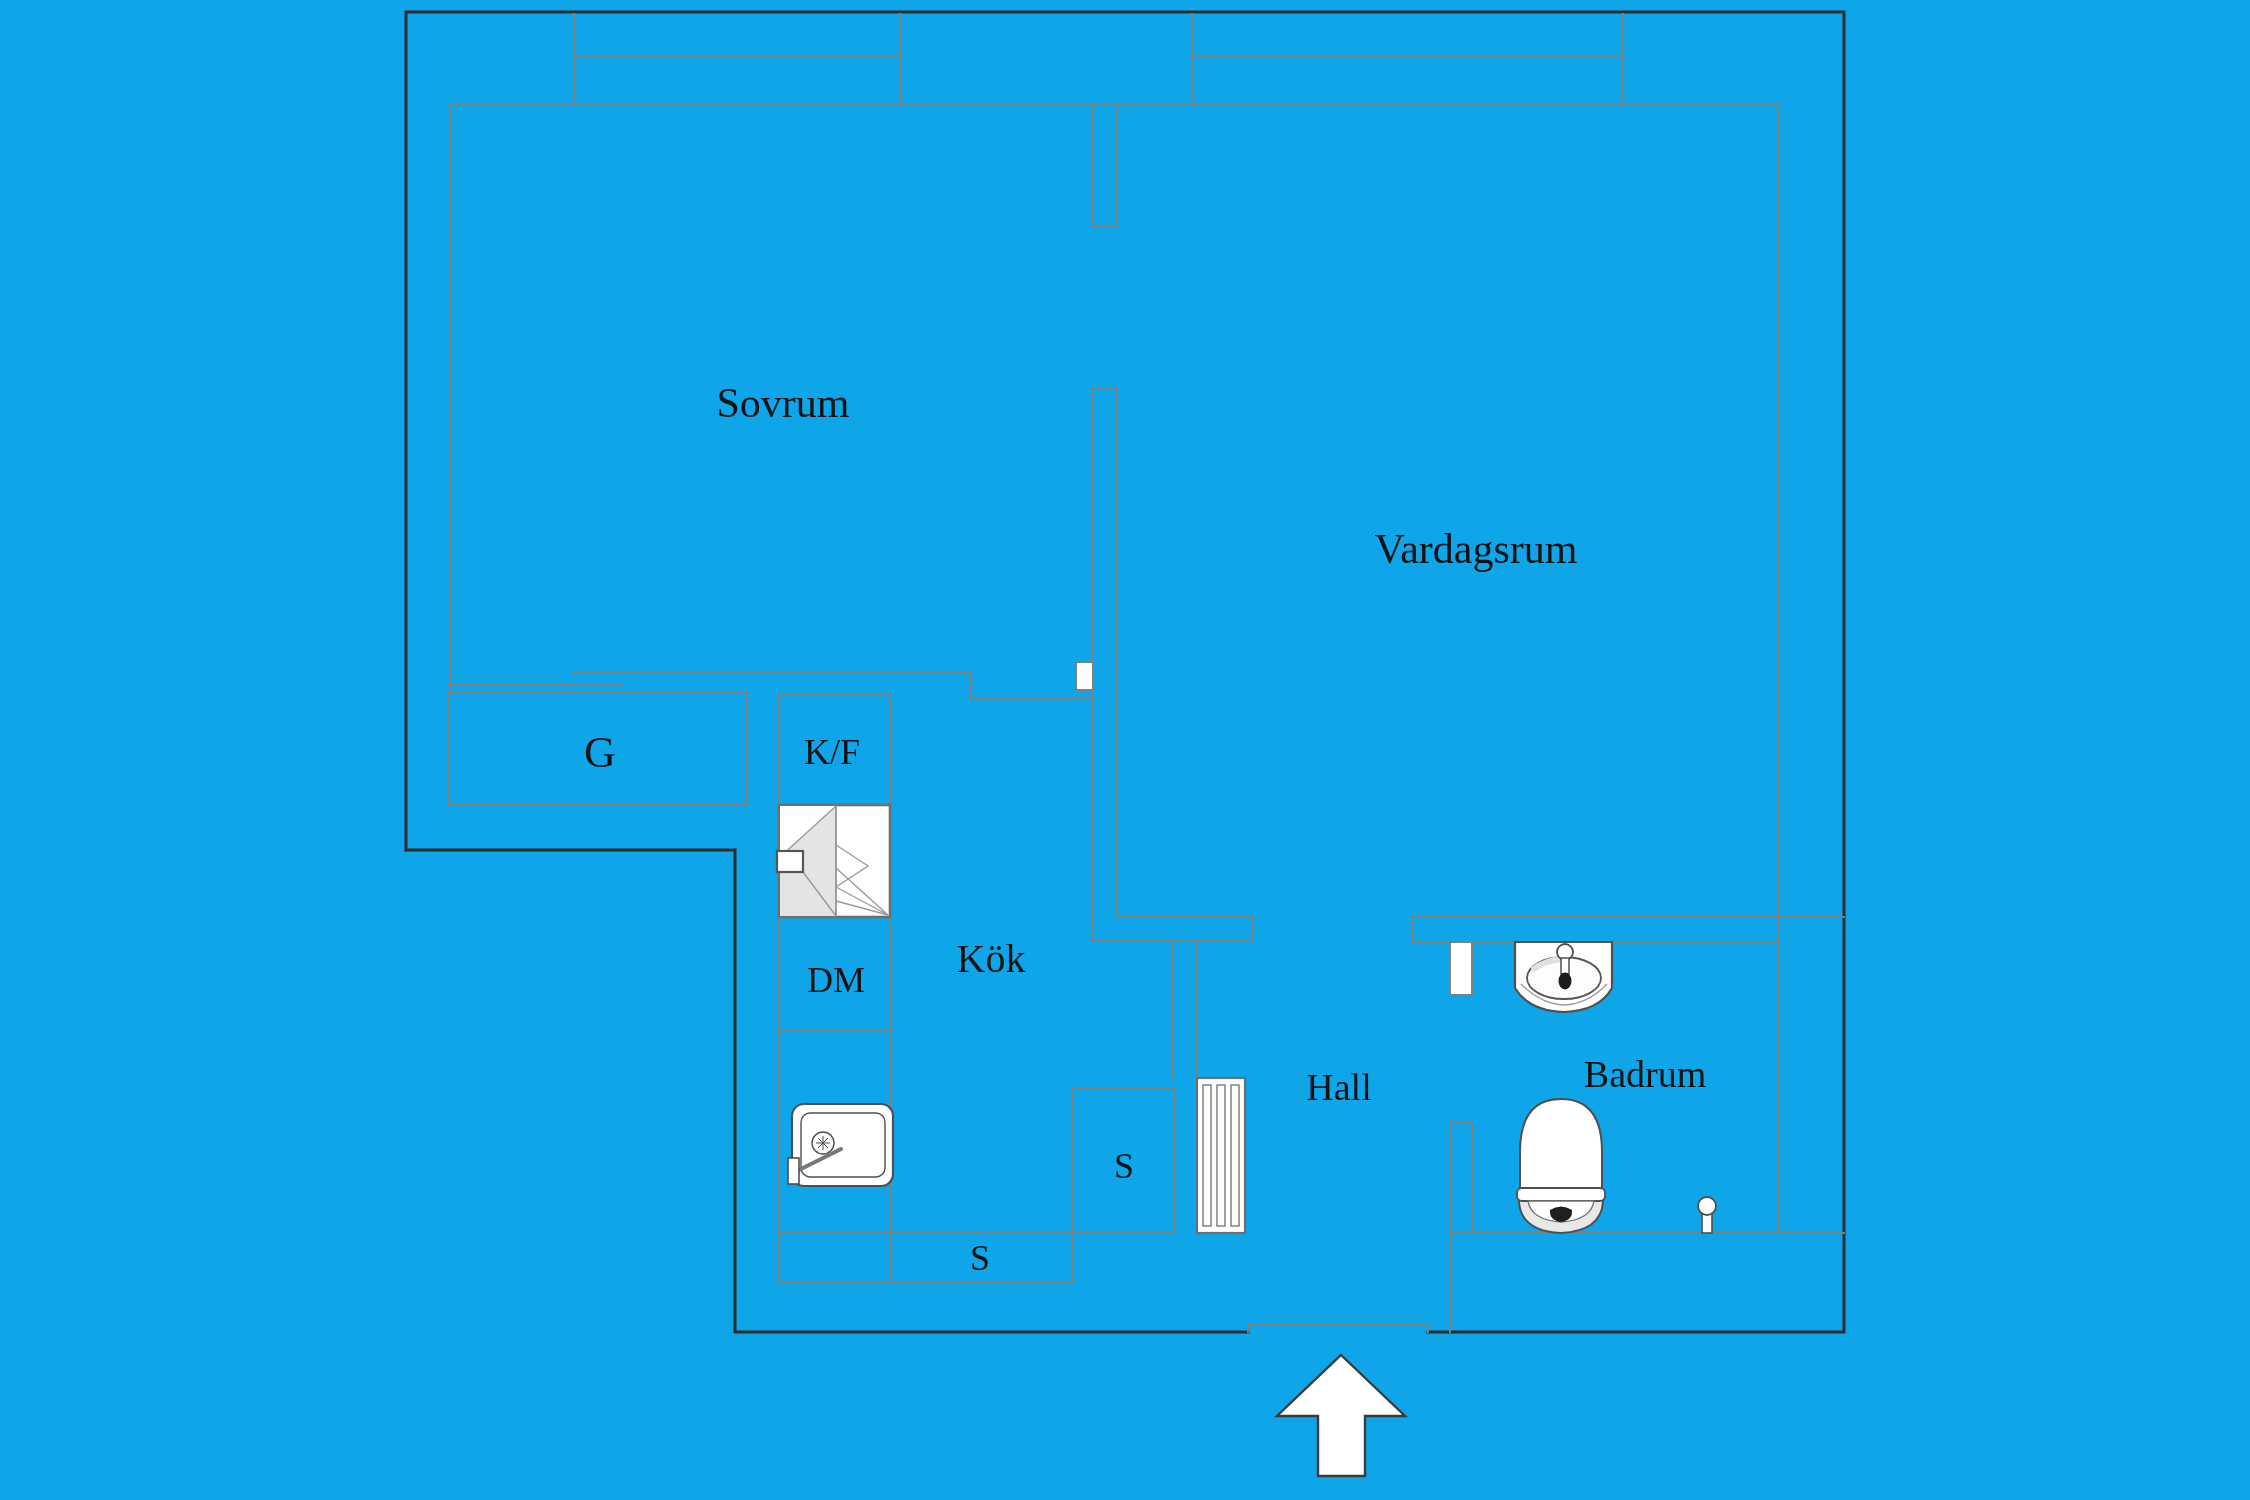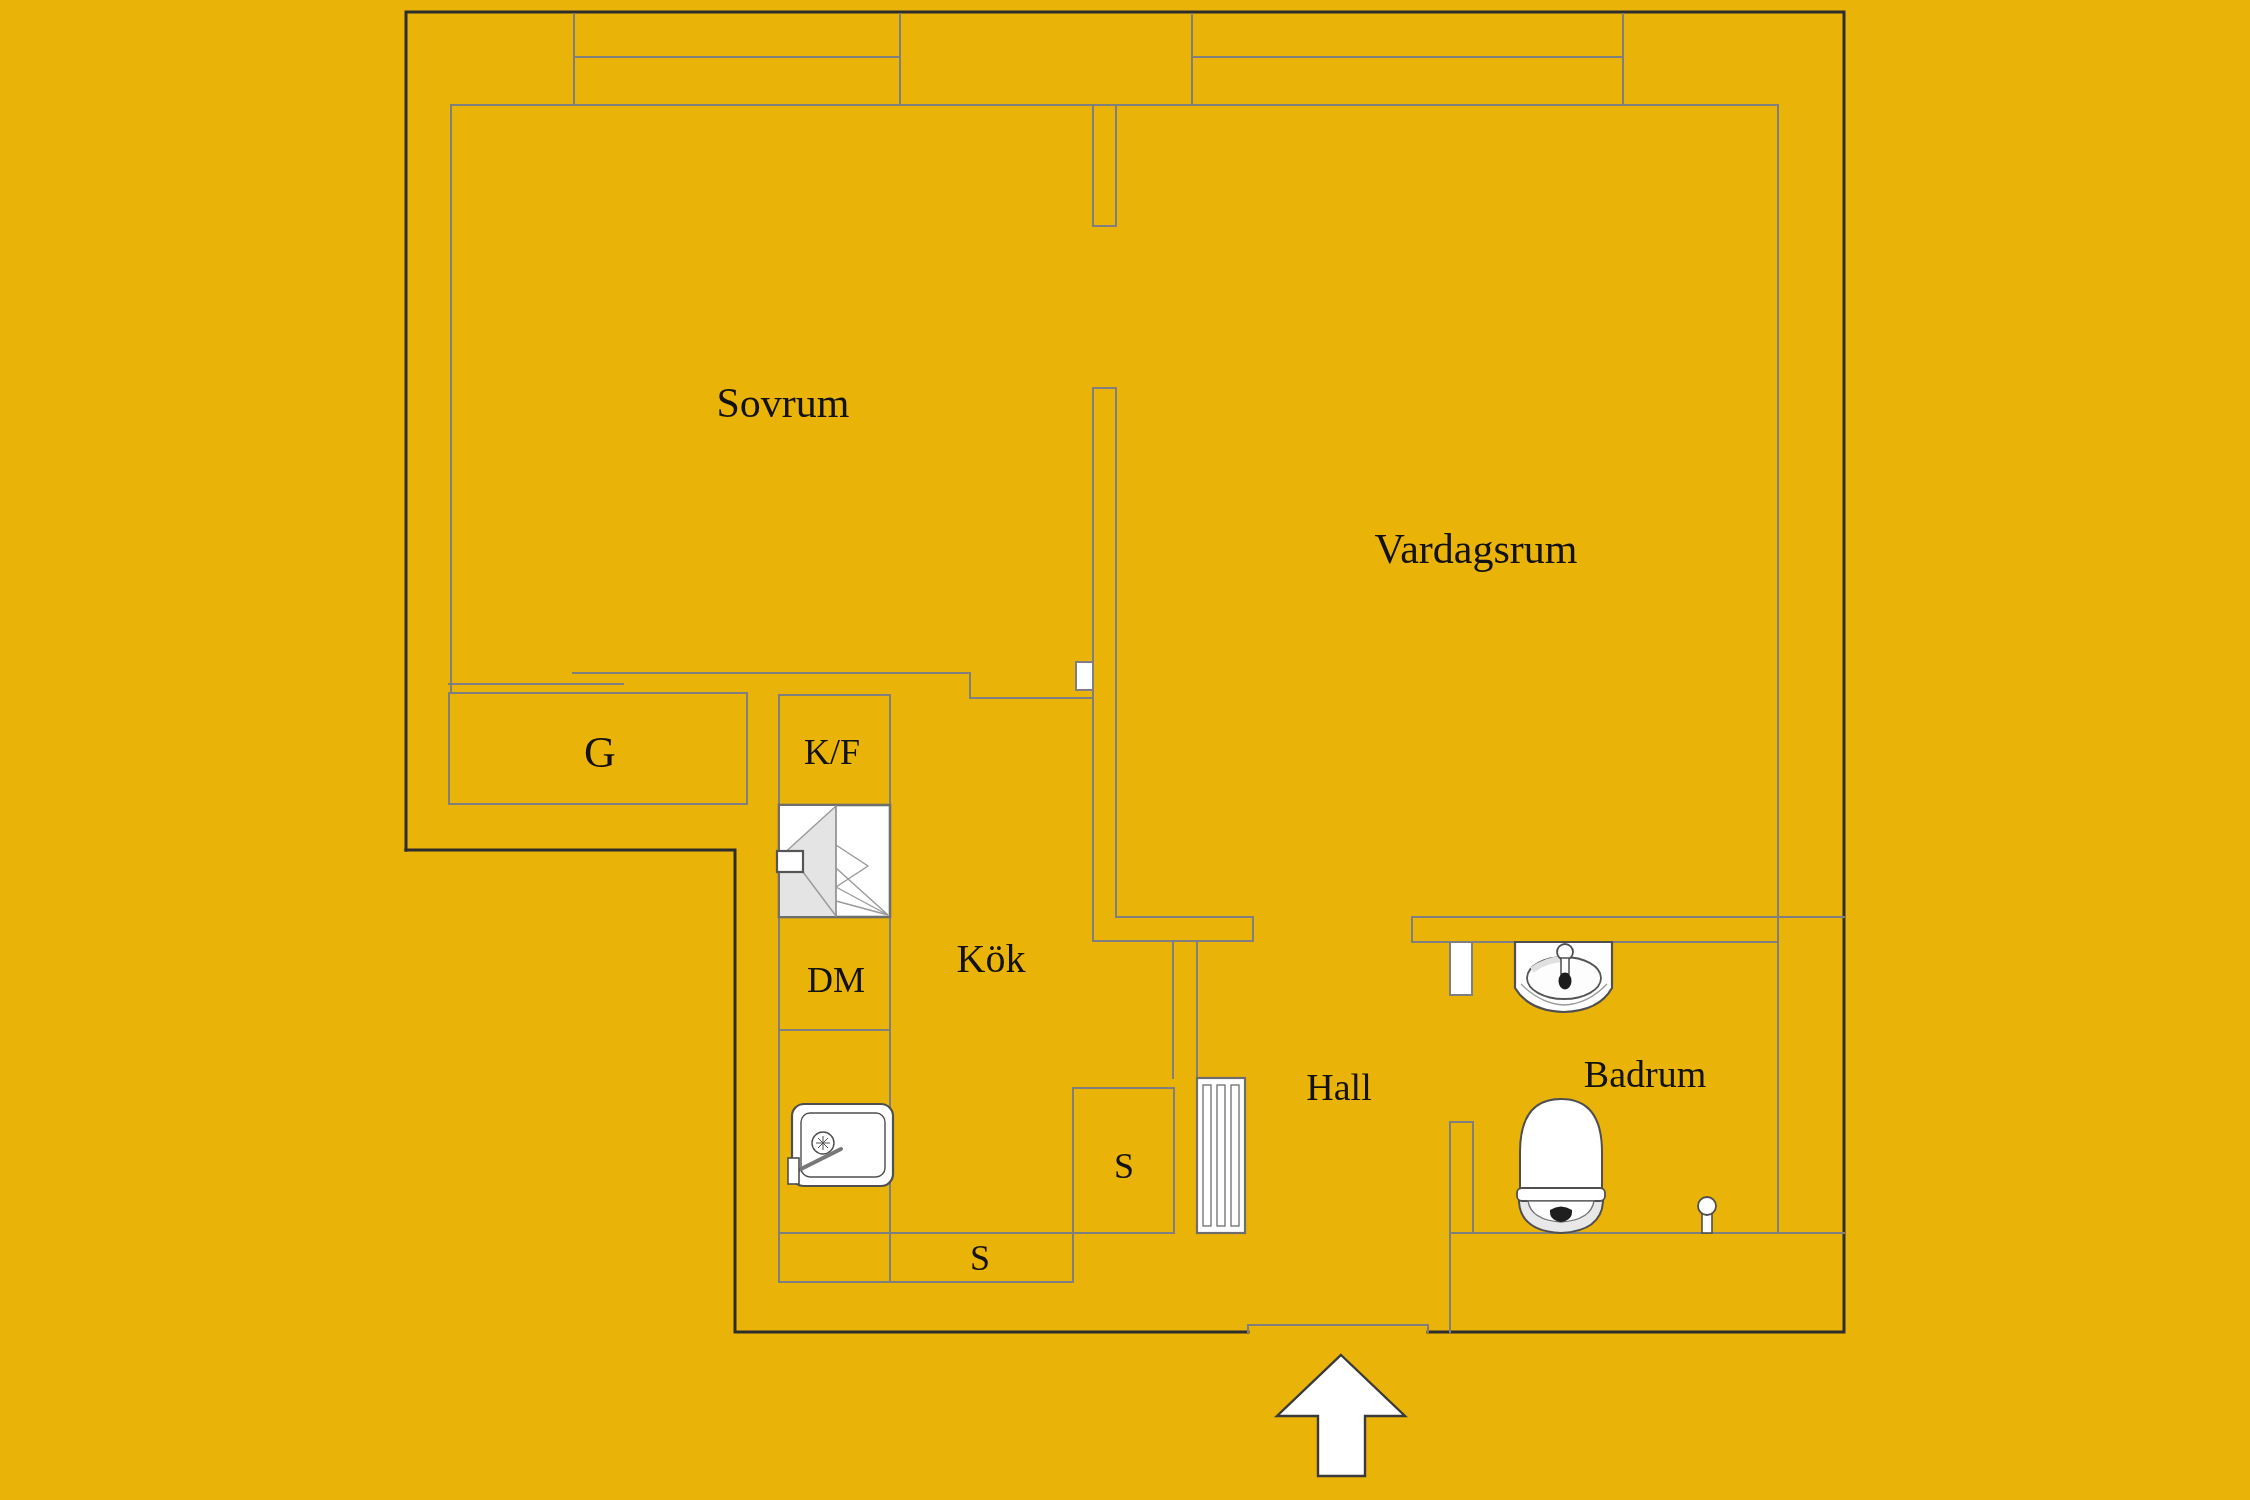--- a/index.html
+++ b/index.html
@@ -5,21 +5,21 @@
   html, body {
     margin: 0;
     padding: 0;
     background: #ffffff;
     font-family: "Liberation Serif", serif;
   }
   .stage {
     position: relative;
     width: 2250px;
     height: 1500px;
-    background: #eab308;
+    background: #0ea5e9;
     overflow: hidden;
   }
   svg { display: block; }
   text {
     fill: #121212;
     font-family: "Liberation Serif", serif;
   }
   .room-label   { font-size: 42px; }
   .room-label-m { font-size: 38px; }
   .unit-label   { font-size: 36px; }

